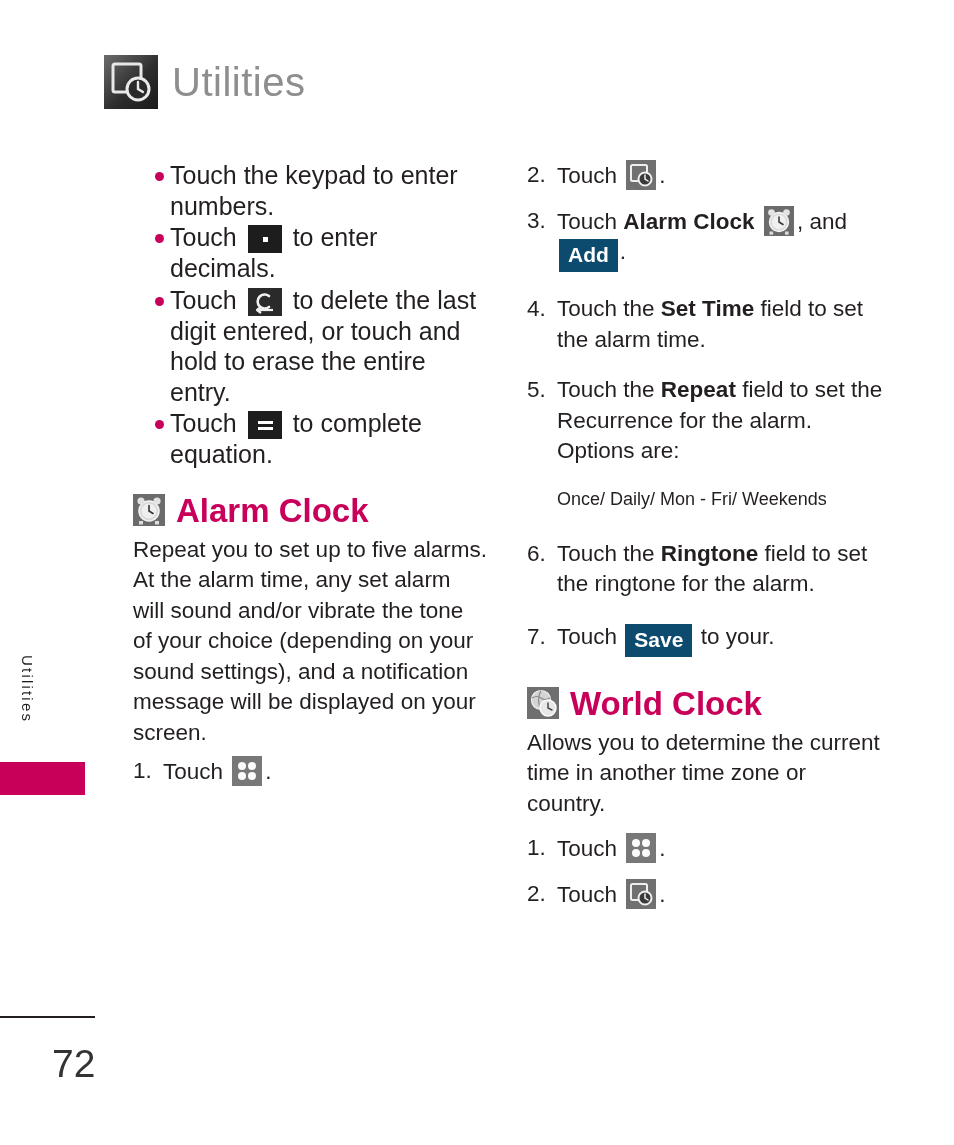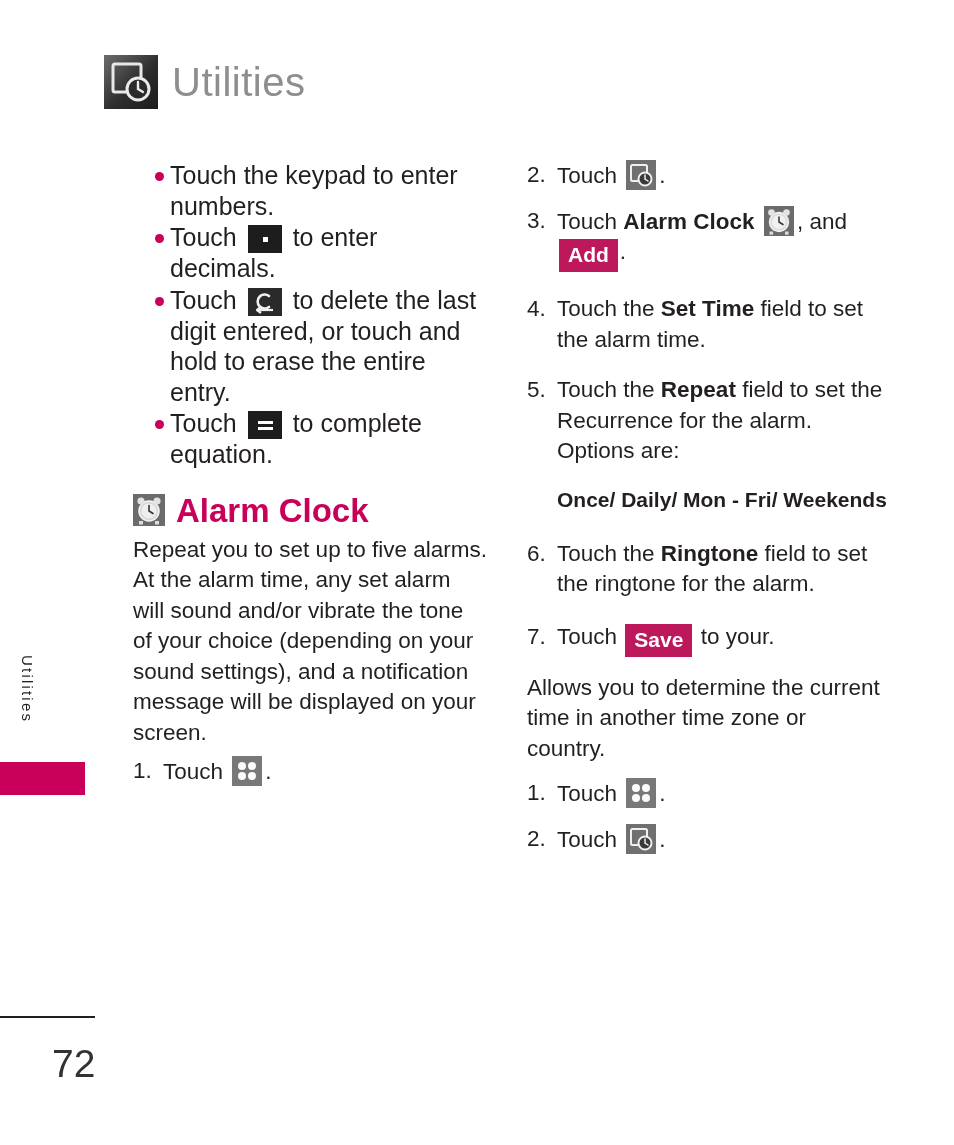--- a/index.html
+++ b/index.html
@@ -120,44 +120,44 @@
     position: absolute;
     left: 0;
     top: 0;
     font-size: 22.5px;
   }
   .num-item.tight { margin-bottom: 14px; }
 
   .bold { font-weight: bold; }
 
   .options-line {
-    font-size: 21px;
+    font-size: 18px;
     line-height: 31px;
-    font-weight: bold;
+    font-weight: normal;
     margin: 17px 0 0 0;
   }
 
   
   .section-heading {
     display: flex;
     align-items: center;
     gap: 11px;
     margin: 24px 0 8px 0;
   }
   .section-heading .heading-text {
     font-size: 33px;
     font-weight: bold;
     color: #c8005a;
     line-height: 1;
   }
 
   
   .chip {
     display: inline-block;
-    background: #be185d;
+    background: #0c4a6e;
     color: #ffffff;
     font-weight: bold;
     font-size: 21px;
     line-height: 1;
     padding: 5px 9px 7px 9px;
     vertical-align: -3px;
     margin: 0 2px;
   }
 
   
@@ -367,20 +367,33 @@
     </li>
 
     <li class="num-item" style="margin-top:22px;">
       <span class="num-marker">7.</span>
       <span>Touch</span>
       <span class="chip">Save</span>
       <span>to your.</span>
     </li>
   </ul>
 
+  <div class="section-heading" style="margin-top:30px;">
+    <span class="heading-icon">
+      <svg width="32" height="32" viewBox="0 0 32 32">
+        <rect x="0" y="0" width="32" height="32" fill="#6f6f6f"></rect>
+        <circle cx="14" cy="13" r="9.5" fill="#d4d4d4" stroke="#f2f2f2" stroke-width="1.2"></circle>
+        <path d="M5 11 Q10 8 14 11 Q18 14 23 11" stroke="#8a8a8a" stroke-width="1.2" fill="none"></path>
+        <path d="M14 3.5 Q9 13 14 22.5" stroke="#8a8a8a" stroke-width="1.2" fill="none"></path>
+        <circle cx="21" cy="21" r="8" fill="#e8e8e8" stroke="#fafafa" stroke-width="1.4"></circle>
+        <path d="M21 16 L21 21 L25 23" stroke="#4a4a4a" stroke-width="1.5" fill="none" stroke-linecap="round"></path>
+      </svg>
+    </span>
+    <span class="heading-text">World Clock</span>
+  </div>
 
   <p class="para">Allows you to determine the current time in another time zone or country.</p>
 
   <ul class="num-list" style="margin-top:14px;">
     <li class="num-item tight">
       <span class="num-marker">1.</span>
       <span>Touch</span>
       <span class="appicon">
         <svg width="30" height="30" viewBox="0 0 30 30">
           <rect x="0" y="0" width="30" height="30" fill="#787878"></rect>

